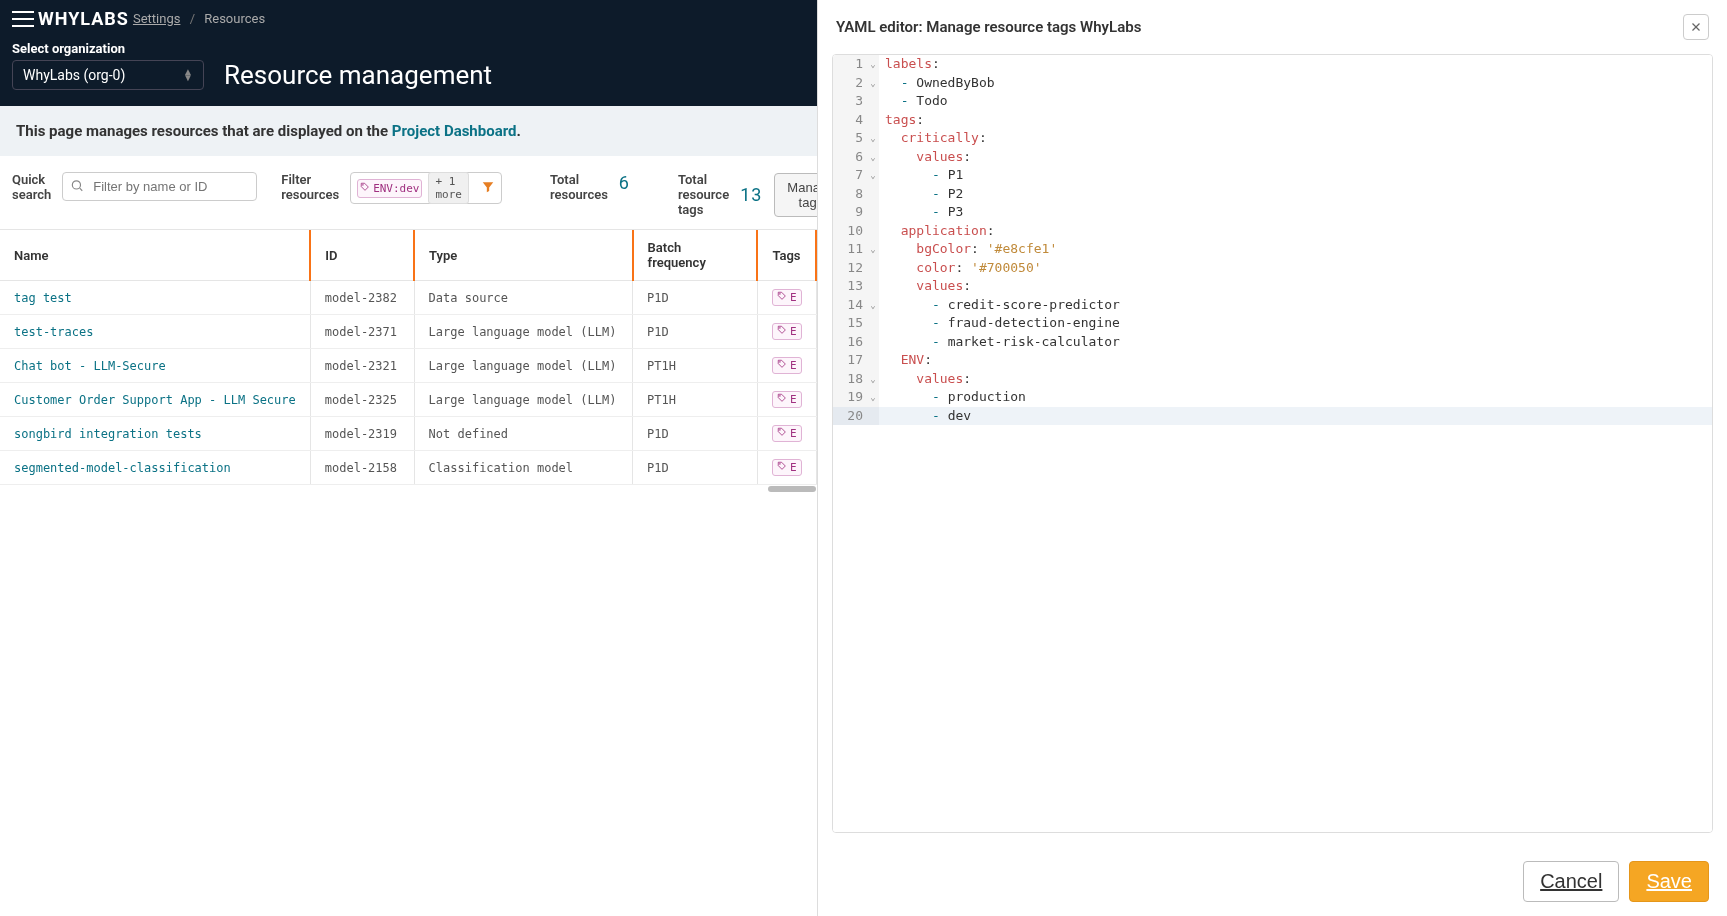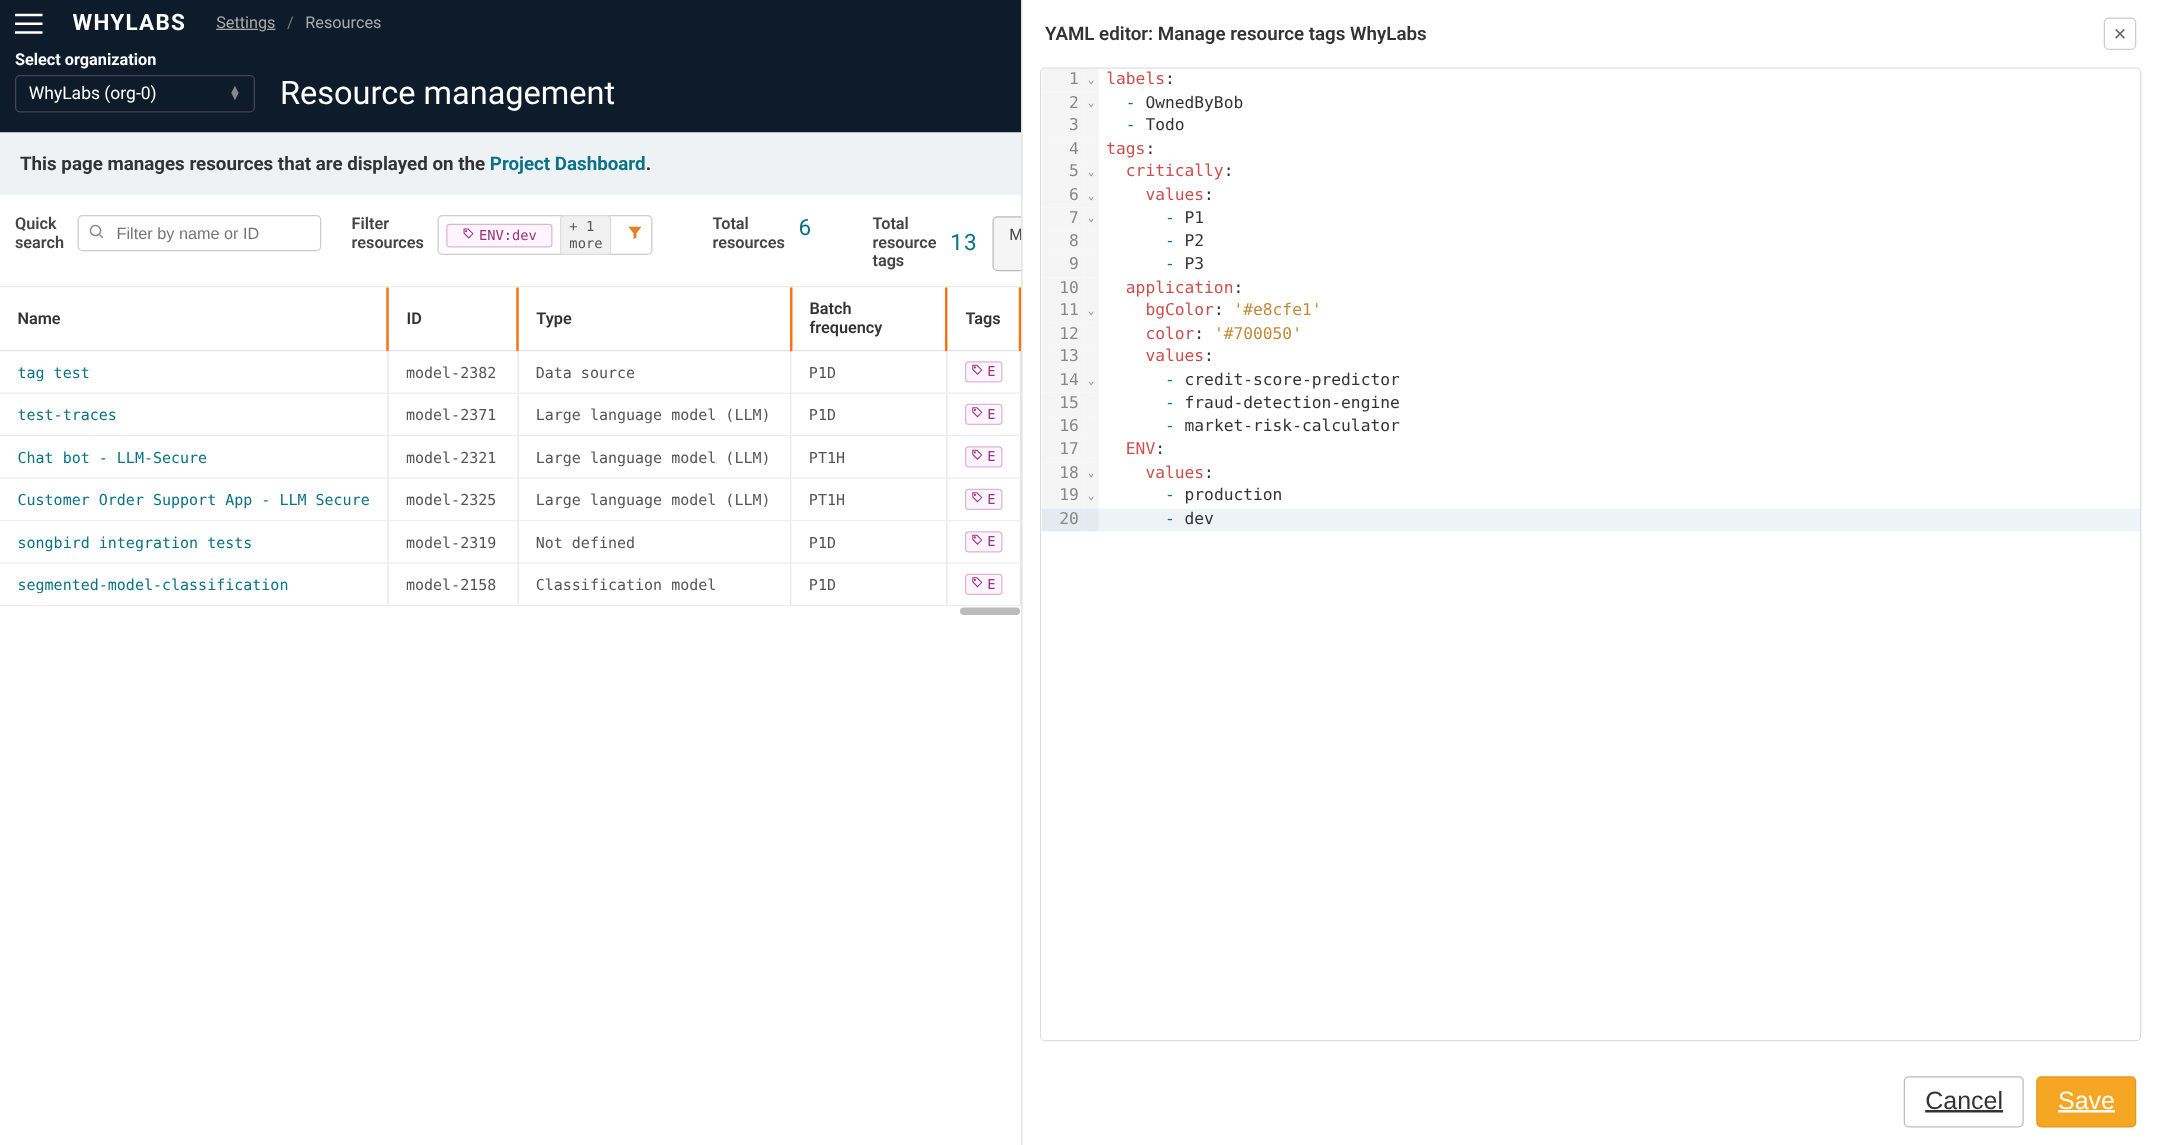--- a/index.html
+++ b/index.html
@@ -3,21 +3,21 @@
 <meta charset="utf-8">
 <style>
 * { margin: 0; padding: 0; box-sizing: border-box; }
 body { font-family: -apple-system, BlinkMacSystemFont, "Segoe UI", Roboto, sans-serif; font-size: 14px; color: #333; background: #fff; overflow: hidden; }
 
 .app { display: flex; width: 1727px; height: 916px; position: relative; }
 .left-pane { width: 817px; display: flex; flex-direction: column; }
 
 
 .header { background: #0d1b2a; color: #fff; padding: 0; }
-.header-top { display: flex; align-items: center; padding: 8px 12px; gap: 24px; }
+.header-top { display: flex; align-items: center; padding: 8px 12px; gap: 4px; }
 .hamburger { width: 22px; height: 16px; display: flex; flex-direction: column; justify-content: space-between; cursor: pointer; }
 .hamburger span { display: block; height: 2px; background: #fff; }
 .logo { font-weight: 700; font-size: 18px; letter-spacing: 1px; }
 .breadcrumb { font-size: 13px; color: #aaa; }
 .breadcrumb a { color: #aaa; text-decoration: underline; }
 .breadcrumb .sep { margin: 0 6px; color: #777; }
 
 .header-bottom { display: flex; align-items: flex-end; padding: 4px 12px 16px 12px; gap: 20px; }
 .org-block { display: flex; flex-direction: column; gap: 4px; }
 .org-label { font-size: 13px; font-weight: 700; }
@@ -30,21 +30,21 @@
 .info-banner a { color: #0b7285; text-decoration: none; }
 
 
 .controls { display: flex; align-items: flex-start; padding: 16px 12px 12px 12px; gap: 24px; border-bottom: 1px solid #e5e5e5; }
 .control-block { display: flex; flex-direction: row; gap: 11px; }
 .control-label { font-size: 13px; font-weight: 600; color: #444; }
 .search-wrap { position: relative; }
 .search-input { border: 1px solid #ccc; border-radius: 4px; padding: 6px 8px 6px 30px; width: 195px; font-size: 13px; }
 .search-icon { position: absolute; left: 8px; top: 50%; transform: translateY(-50%); color: #888; }
 .filter-wrap { border: 1px solid #ccc; border-radius: 4px; padding: 4px 6px; display: flex; align-items: center; gap: 6px; height: 32px; }
-.chip { border: 1px solid #e0b3d5; background: #fdf5fb; color: #a03080; border-radius: 3px; padding: 2px 12px; font-size: 11px; font-family: monospace; display: flex; align-items: center; gap: 3px; }
+.chip { border: 1px solid #e0b3d5; background: #fdf5fb; color: #a03080; border-radius: 3px; padding: 2px 2px; font-size: 11px; font-family: monospace; display: flex; align-items: center; gap: 3px; }
 .chip .tag-icon { font-size: 10px; }
 .more-chip { background: #f0f0f0; border: 1px solid #ddd; color: #555; border-radius: 3px; padding: 2px 6px; font-size: 11px; font-family: monospace; }
 .funnel-icon { color: #e67e22; margin-left: 6px; }
 .stat-value { font-size: 18px; color: #0b7285; font-weight: 400; letter-spacing: 1px; }
 .divider { width: 1px; background: #ddd; height: 40px; align-self: flex-end; margin-bottom: 2px; }
 .manage-btn { border: 1px solid #bbb; background: #f5f5f5; color: #444; border-radius: 4px; padding: 6px 12px; font-size: 13px; cursor: pointer; }
 .manage-btn-wrap { display:flex; align-items:center; gap:4px; position:relative;}
 .cursor-pointer { position: absolute; right: -10px; bottom: -18px; font-size: 20px; color: #222; }
 
 

